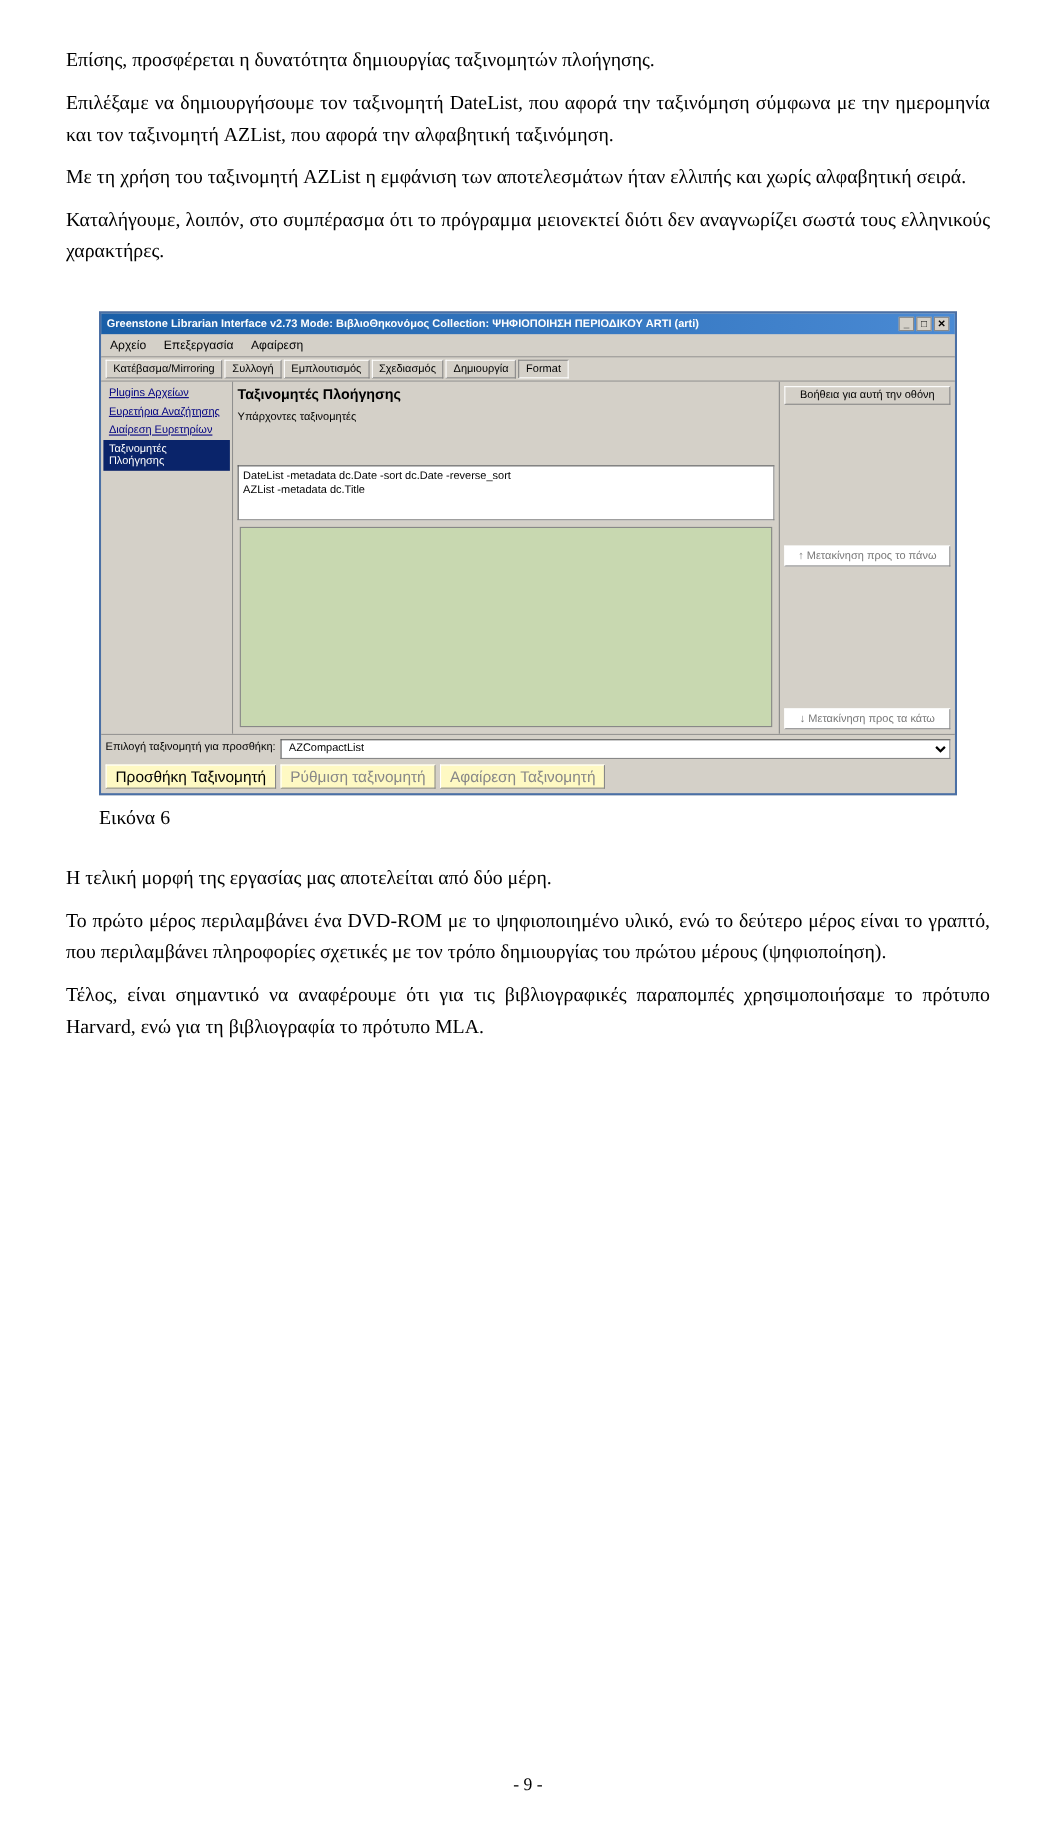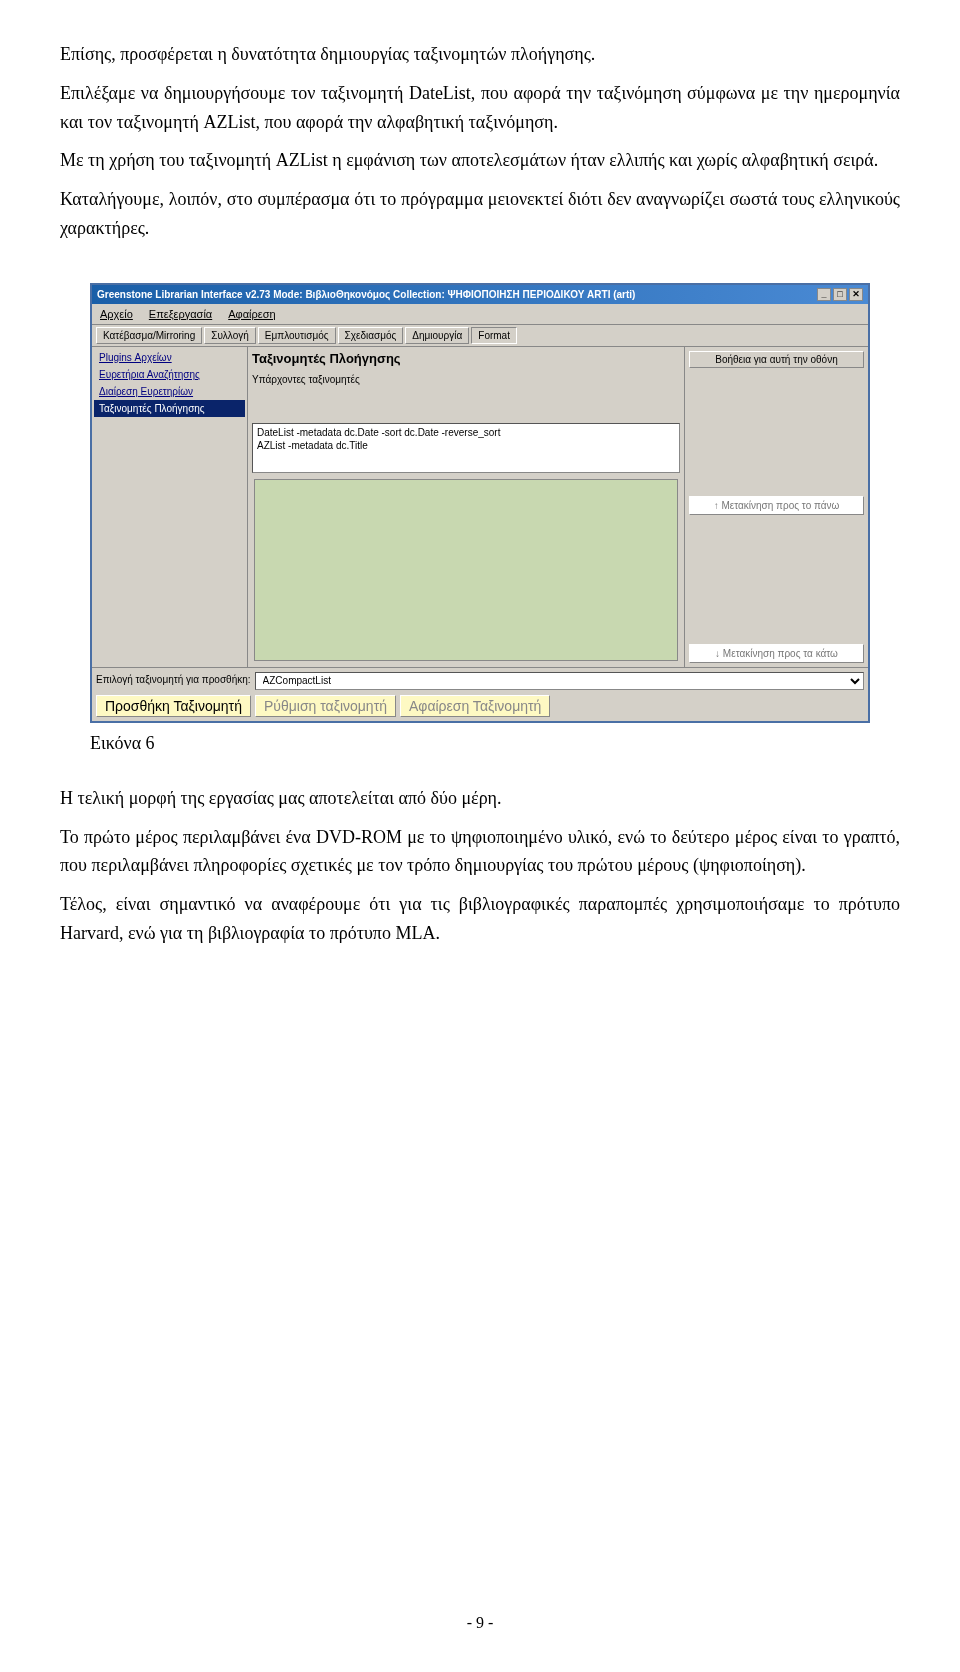--- a/index.html
+++ b/index.html
@@ -78,21 +78,20 @@
       padding: 2px 4px;
       background: #d4d0c8;
       border-bottom: 1px solid #888;
       gap: 8px;
       font-size: 11px;
     }
 
     .gs-menu-item {
       padding: 2px 4px;
       cursor: pointer;
-      text-decoration: underline;
     }
 
     .gs-toolbar {
       display: flex;
       padding: 2px 4px;
       background: #d4d0c8;
       border-bottom: 1px solid #888;
       gap: 2px;
       flex-wrap: wrap;
       align-items: center;
@@ -118,21 +117,21 @@
       border-right-color: #fff;
     }
 
     .gs-content {
       display: flex;
       flex-direction: row;
       height: 320px;
     }
 
     .gs-sidebar {
-      width: 156px;
+      width: 120px;
       background: #d4d0c8;
       border-right: 1px solid #888;
       padding: 2px;
     }
 
     .gs-sidebar-item {
       padding: 3px 5px;
       font-size: 10px;
       cursor: pointer;
       color: #000080;
@@ -176,21 +175,21 @@
       overflow-y: auto;
       margin-top: 32px;
     }
 
     .gs-list-item {
       padding: 1px 2px;
       font-size: 10px;
     }
 
     .gs-right-panel {
-      width: 184px;
+      width: 160px;
       background: #d4d0c8;
       border-left: 1px solid #888;
       padding: 4px;
       display: flex;
       flex-direction: column;
       gap: 4px;
     }
 
     .gs-help-btn {
       background: #d4d0c8;

